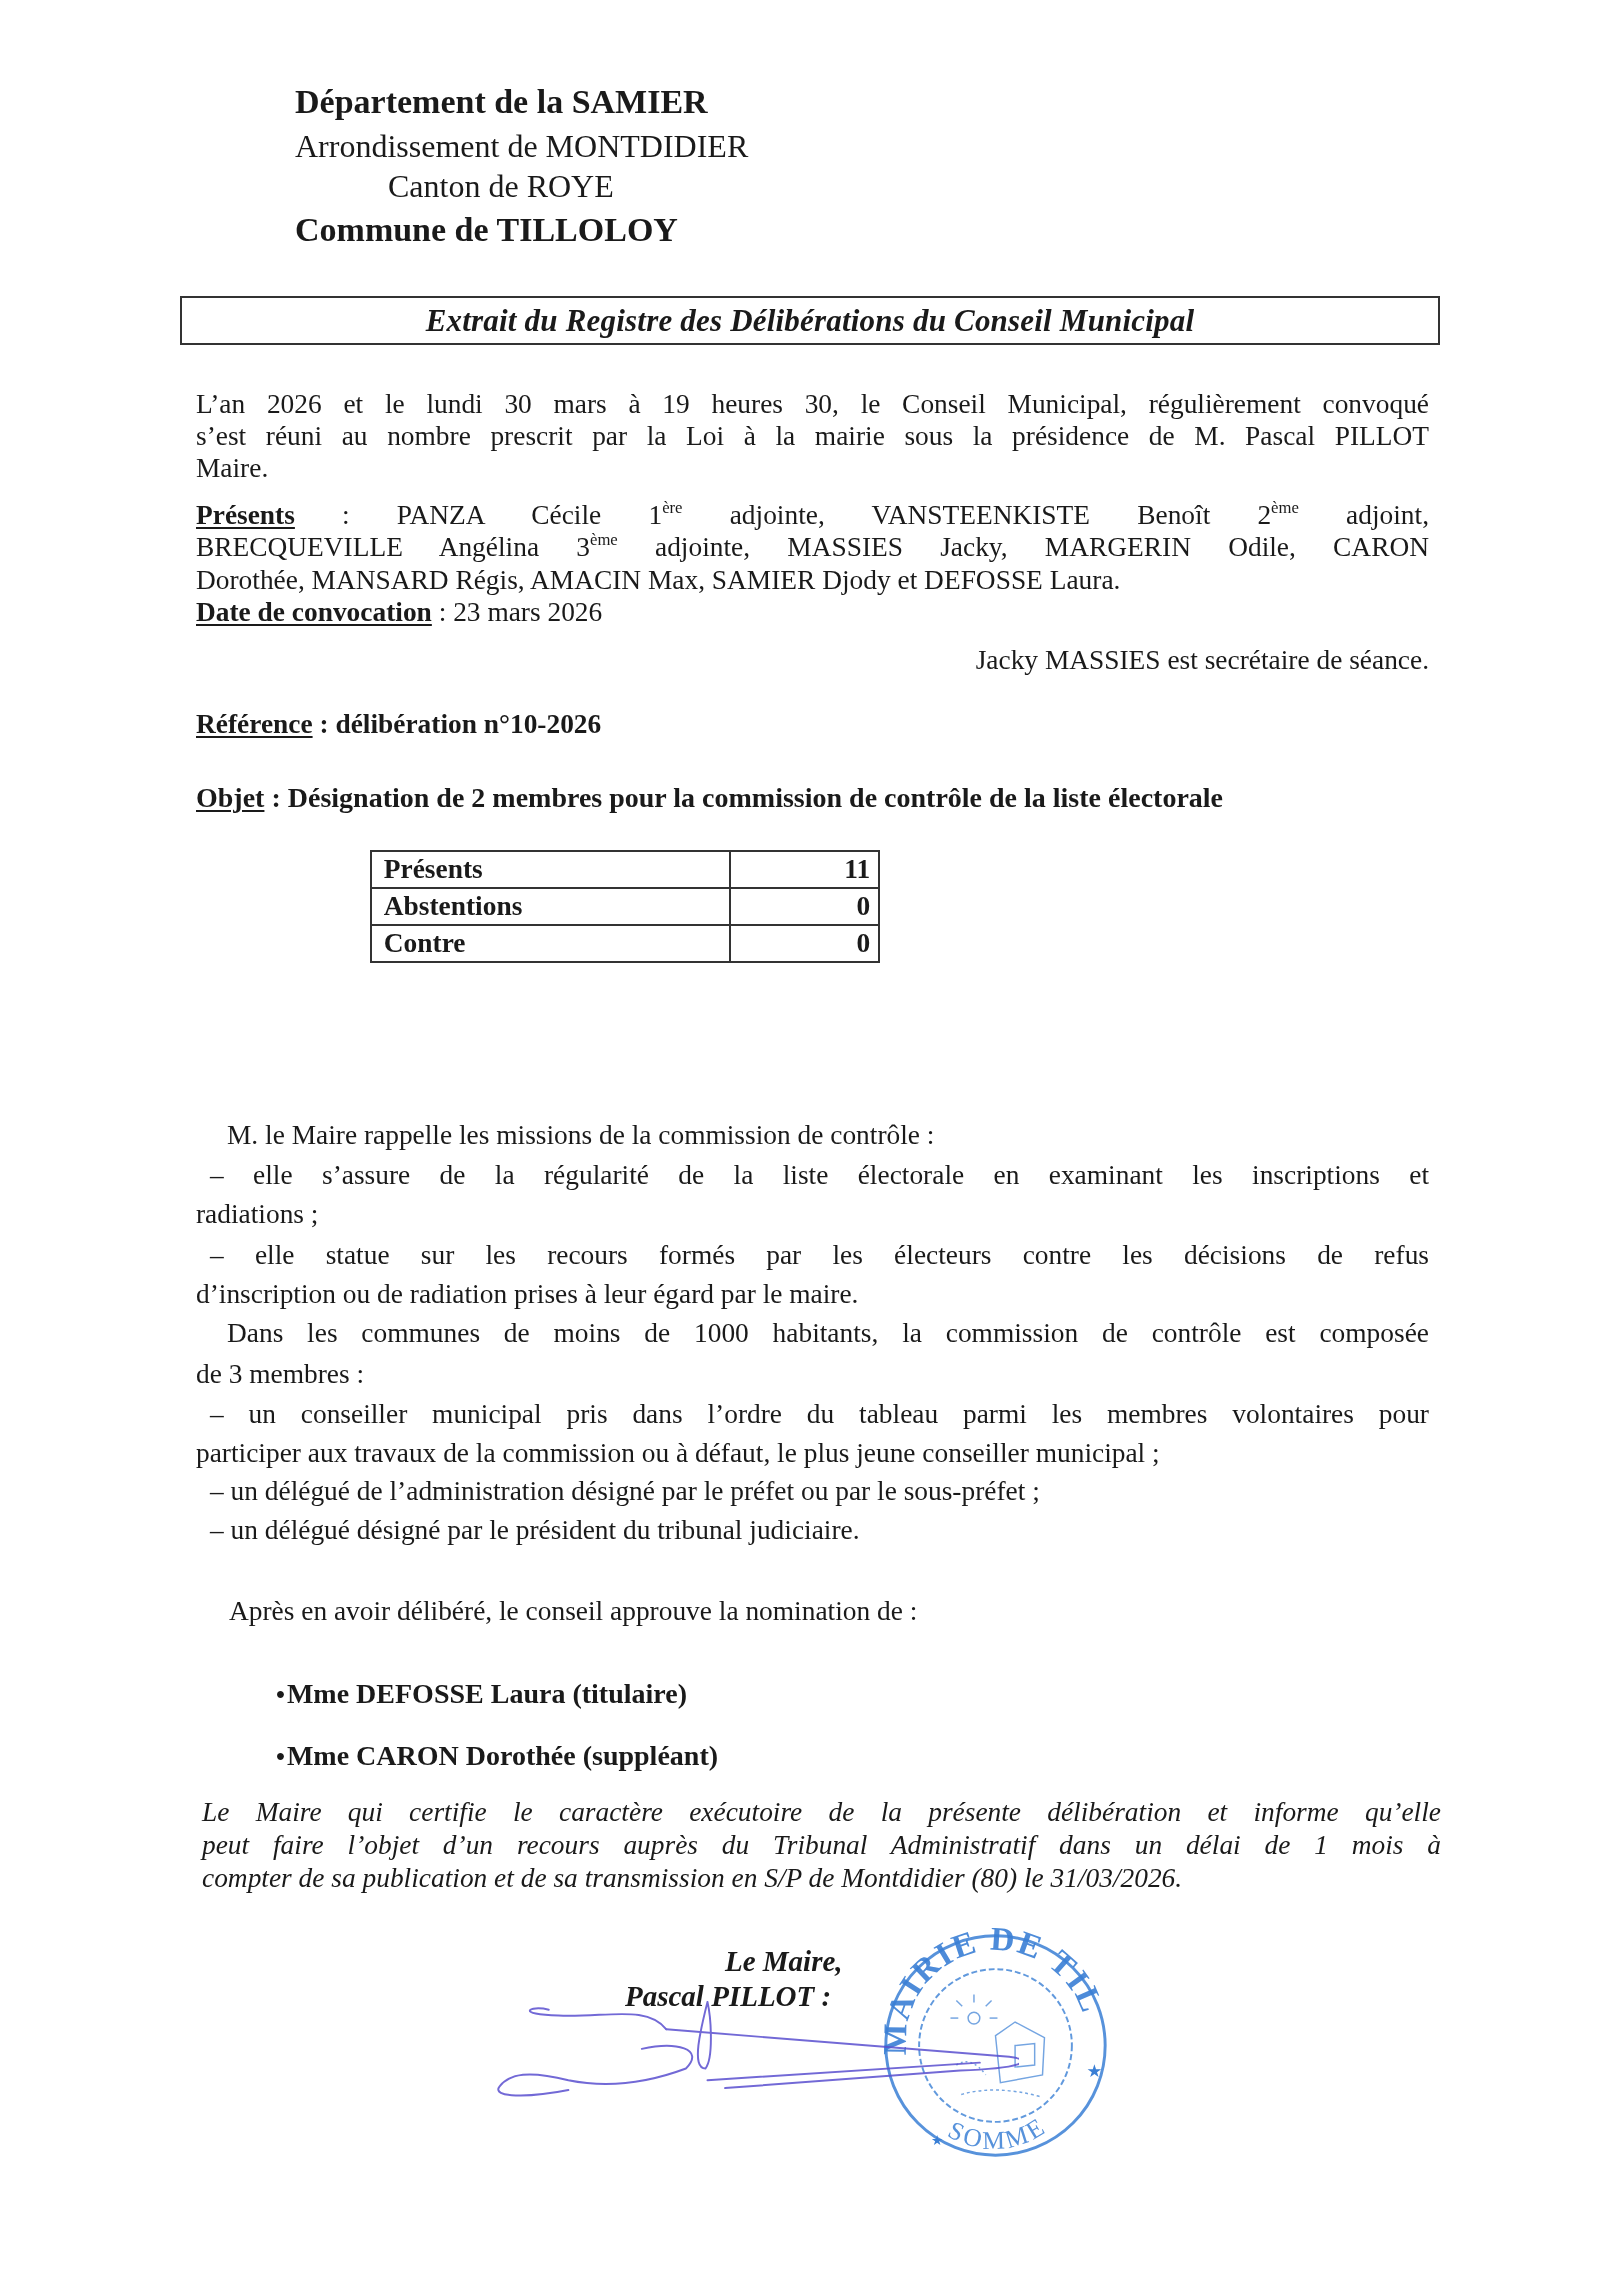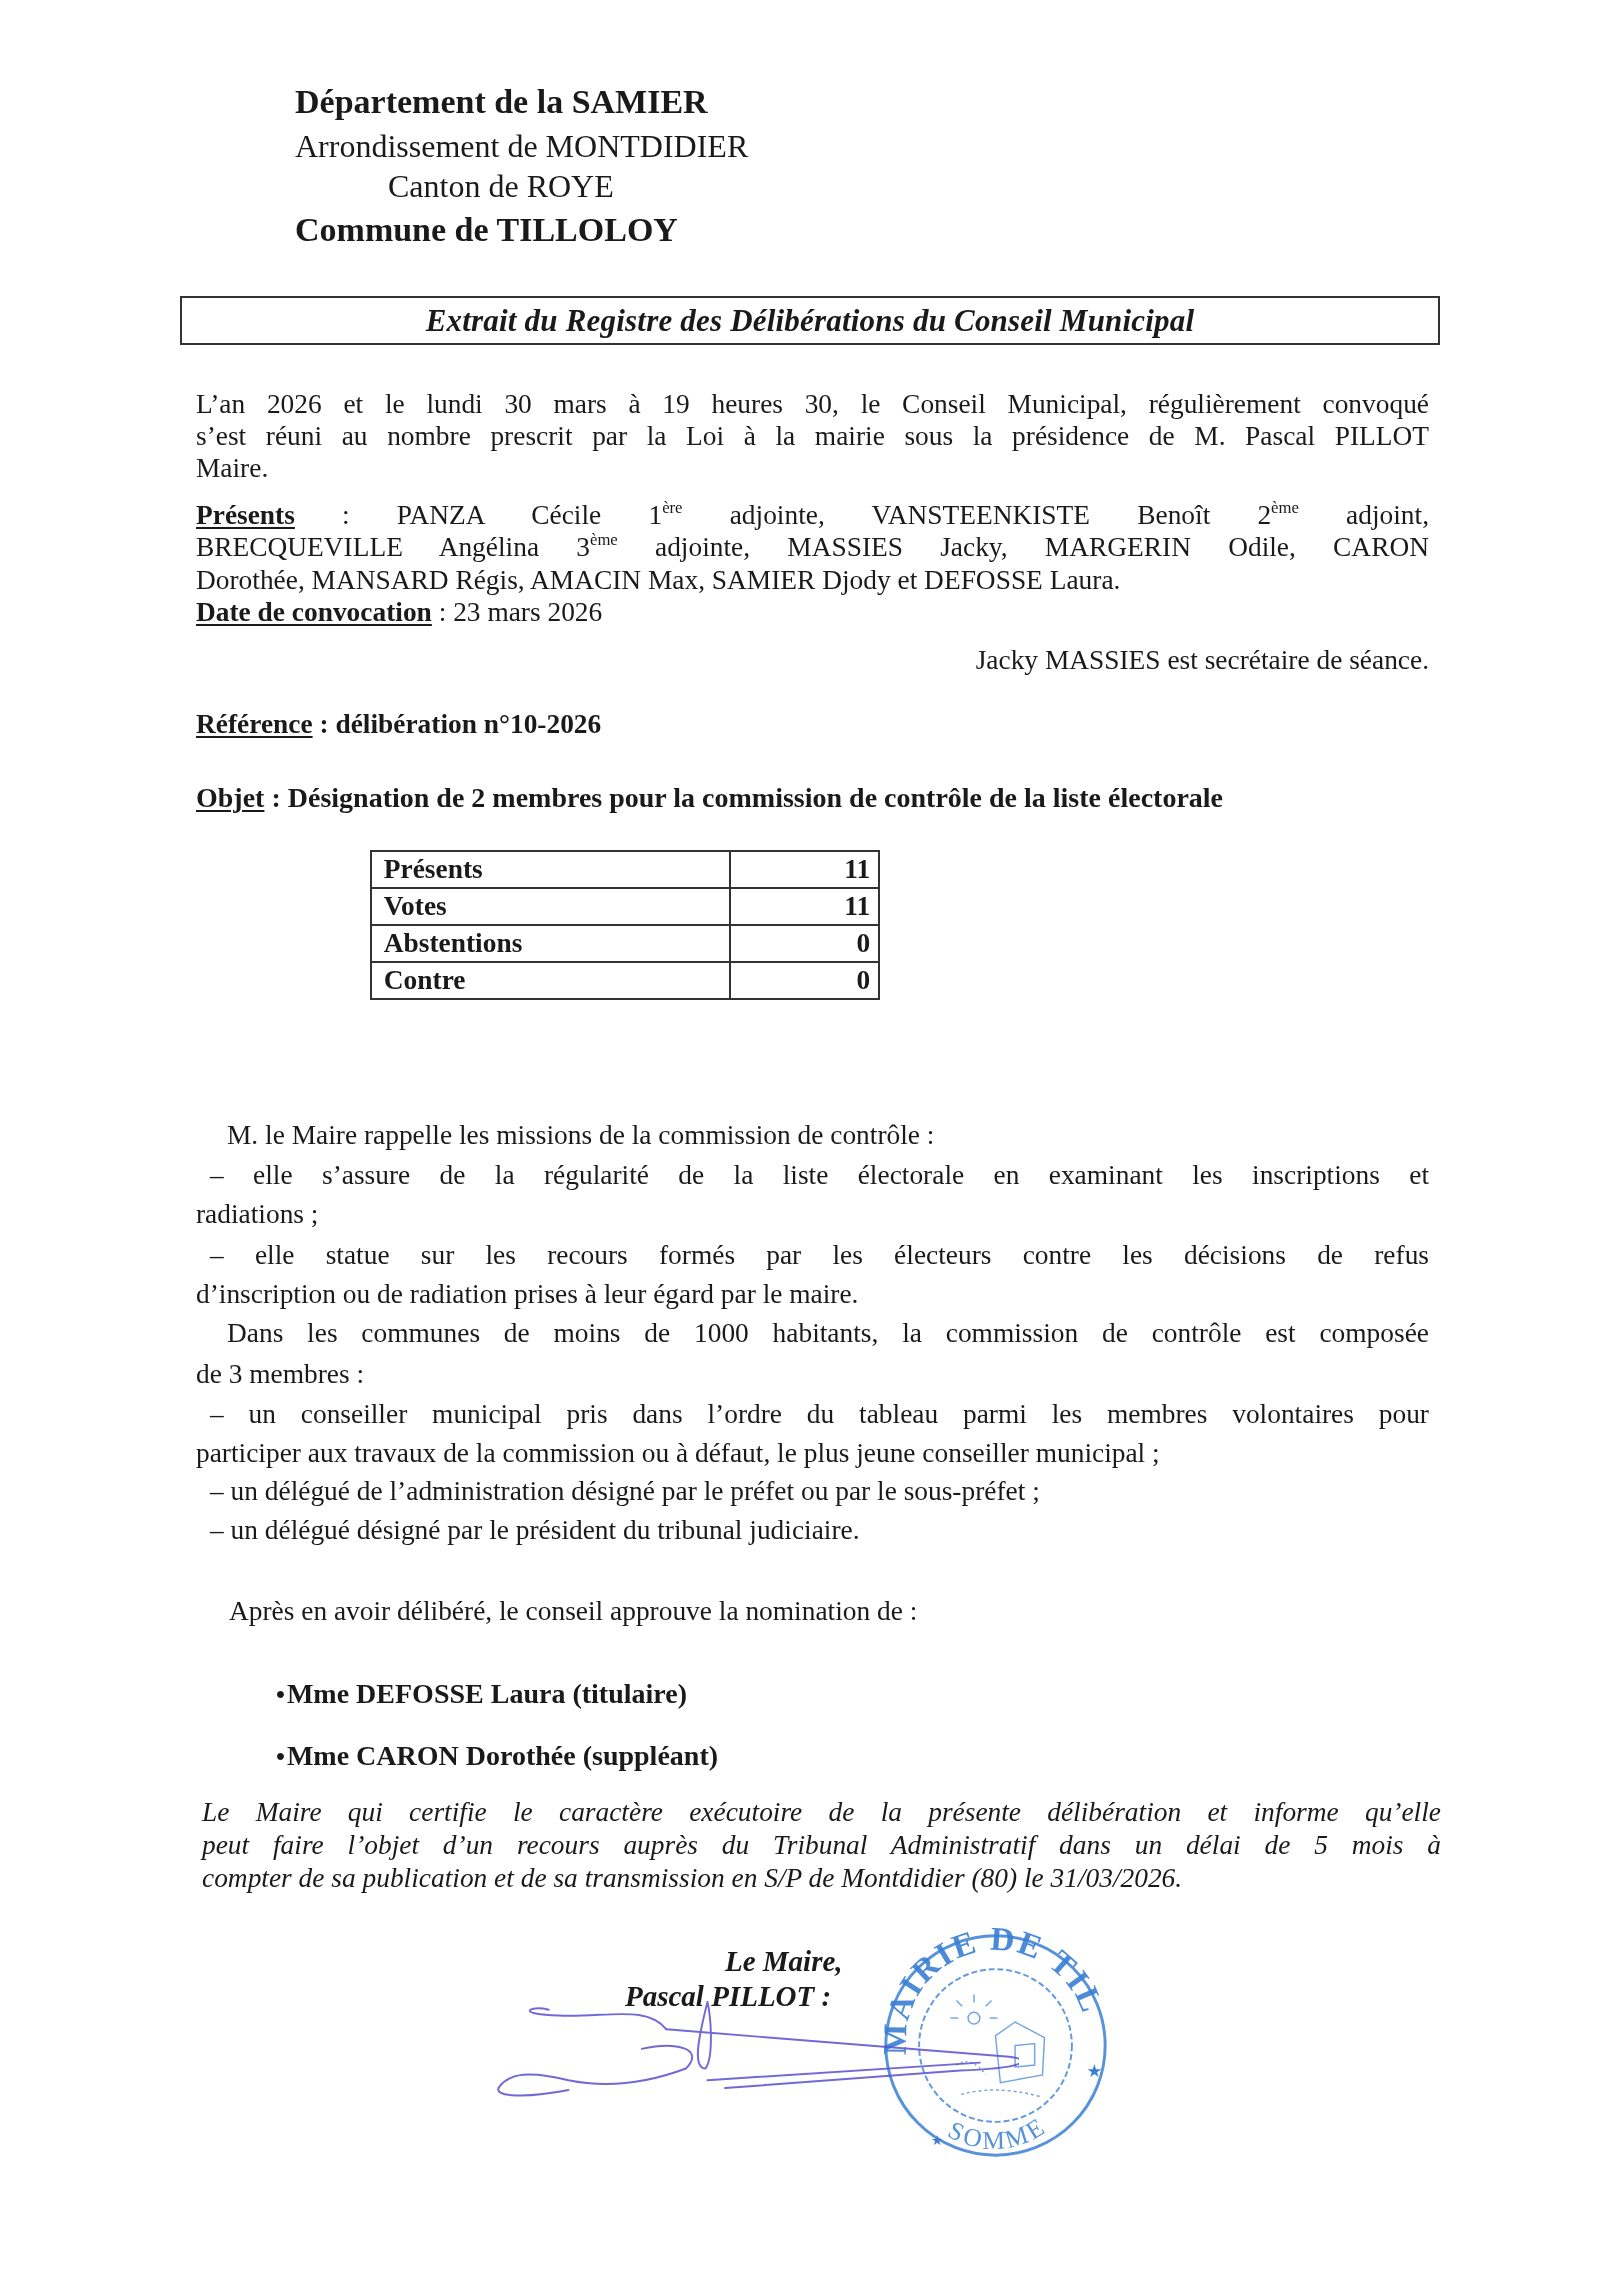--- a/index.html
+++ b/index.html
@@ -75,24 +75,20 @@
   <span class="ul">Objet</span><span> : Désignation de 2 membres pour la commission de contrôle de la liste électorale</span>
 </div>
 
 <table class="votes">
   <tbody>
       <tr>
         <td>Présents</td>
         <td class="v">11</td>
       </tr>
   <tr>
-        <td>Votes</td>
-        <td class="v">11</td>
-      </tr>
-  <tr>
         <td>Abstentions</td>
         <td class="v">0</td>
       </tr>
   <tr>
         <td>Contre</td>
         <td class="v">0</td>
       </tr>
 </tbody>
   </table>
 
@@ -112,21 +108,21 @@
 <div class="para" style="top:1595px; left:229px;">Après en avoir délibéré, le conseil approuve la nomination de :</div>
 
 <div class="bullet-item" style="top:1678px;">
   <span class="dot">•</span><span>Mme DEFOSSE Laura (titulaire)</span>
 </div>
 <div class="bullet-item" style="top:1740px;">
   <span class="dot">•</span><span>Mme CARON Dorothée (suppléant)</span>
 </div>
 
 <div class="para italic justify-full" style="top:1796px; left:202px; width:1239px;">Le Maire qui certifie le caractère exécutoire de la présente délibération et informe qu’elle</div>
-<div class="para italic justify-full" style="top:1829px; left:202px; width:1239px;">peut faire l’objet d’un recours auprès du Tribunal Administratif dans un délai de 5 mois à</div>
+<div class="para italic justify-full" style="top:1829px; left:202px; width:1239px;">peut faire l’objet d’un recours auprès du Tribunal Administratif dans un délai de 1 mois à</div>
 <div class="para italic" style="top:1862px; left:202px; width:1239px;">compter de sa publication et de sa transmission en S/P de Montdidier (80) le 31/03/2026.</div>
 
 <div class="sig-label" style="top:1945px; left:725px;">Le Maire,</div>
 <div class="sig-label" style="top:1980px; left:625px;">Pascal PILLOT :</div>
 
 <svg class="stamp" viewBox="0 0 240 240">
   <defs>
     <path id="arcTop" d="M 30 130 A 92 92 0 0 1 212 100"></path>
     <path id="arcBot" d="M 70 212 A 92 92 0 0 0 200 175"></path>
   </defs>

